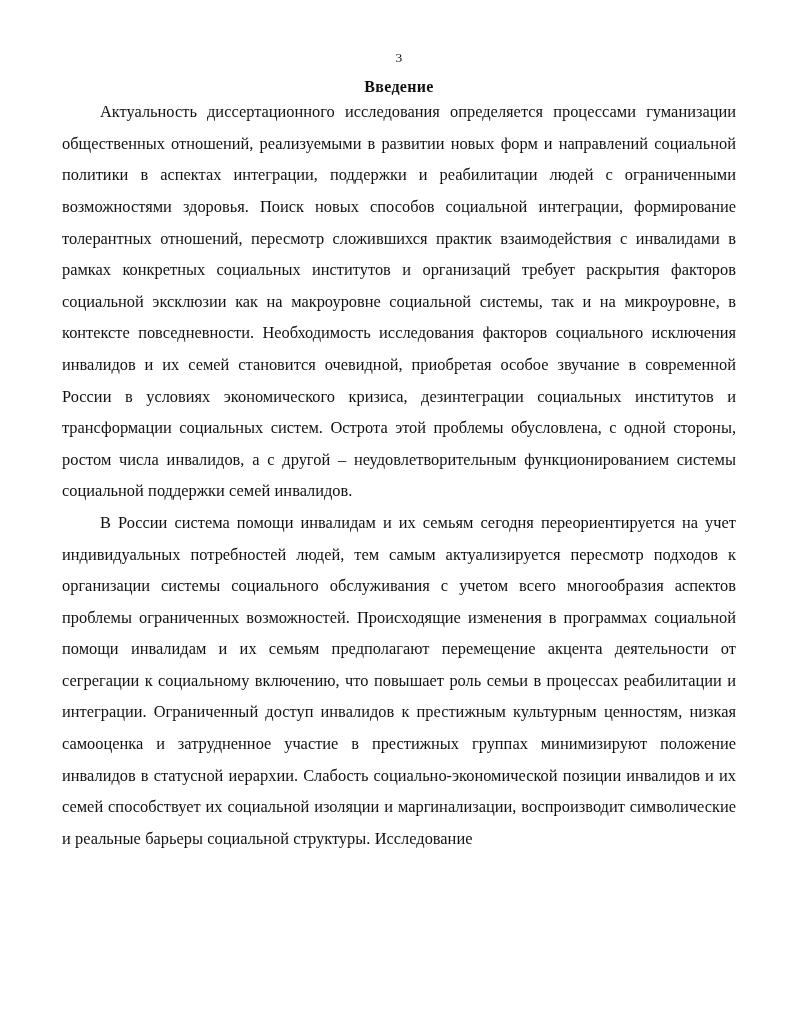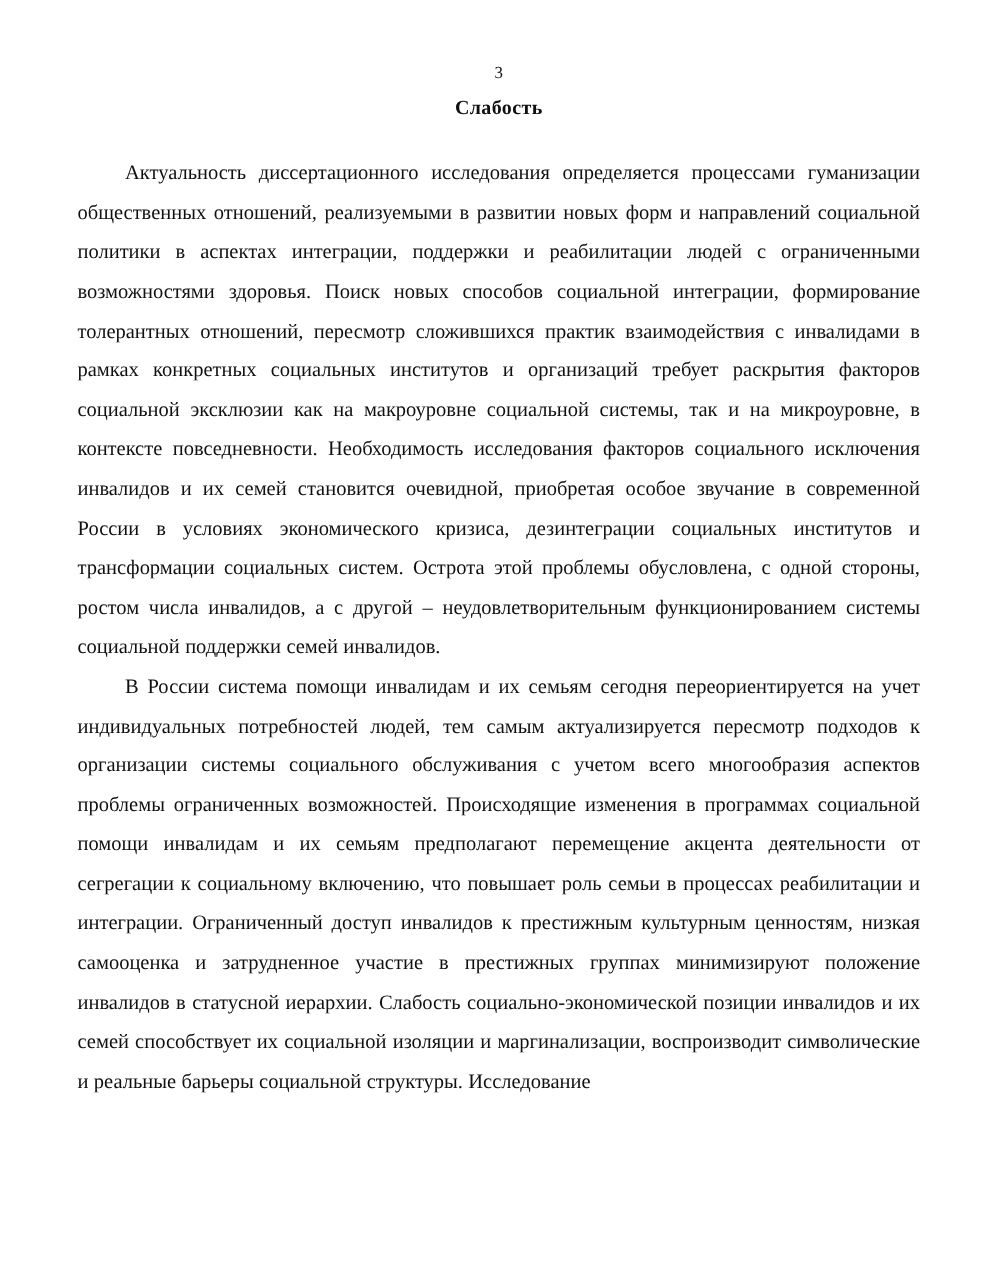--- a/index.html
+++ b/index.html
@@ -29,21 +29,20 @@
     letter-spacing: 0.2px;
   }
   .doc-title {
     text-align: center;
     font-size: 16px;
     font-weight: bold;
     margin: 12px 0 0 0;
     letter-spacing: 0.3px;
   }
   .body-text {
-    margin-top: 26px;
   }
   .para {
     margin: 0 0 0 0;
     text-align: justify;
     text-justify: inter-word;
     font-size: 16.4px;
     line-height: 31.6px;
     text-indent: 38px;
     hyphens: manual;
     word-spacing: 0.2px;
@@ -52,20 +51,20 @@
     margin-top: 0px;
   }
 </style>
 </head>
 <body>
 
 <div class="page">
 
   <div class="page-number">3</div>
 
-  <h1 class="doc-title">Слабость</h1>
+  <h1 class="doc-title">Введение</h1>
 
   <div class="body-text">
     <p class="para">Актуальность диссертационного исследования определяется процессами гуманизации общественных отношений, реализуемыми в развитии новых форм и направлений социальной политики в аспектах интеграции, поддержки и реабилитации людей с ограниченными возможностями здоровья. Поиск новых способов социальной интеграции, формирование толерантных отношений, пересмотр сложившихся практик взаимодействия с инвалидами в рамках конкретных социальных институтов и организаций требует раскрытия факторов социальной эксклюзии как на макроуровне социальной системы, так и на микроуровне, в контексте повседневности. Необходимость исследования факторов социального исключения инвалидов и их семей становится очевидной, приобретая особое звучание в современной России в условиях экономического кризиса, дезинтеграции социальных институтов и трансформации социальных систем. Острота этой проблемы обусловлена, с одной стороны, ростом числа инвалидов, а с другой –  неудовлетворительным функционированием системы социальной поддержки семей инвалидов.</p>
     <p class="para">В России система помощи инвалидам и их семьям сегодня переориентируется на учет индивидуальных потребностей людей, тем самым актуализируется пересмотр подходов к организации системы социального обслуживания с учетом всего многообразия аспектов проблемы ограниченных возможностей. Происходящие изменения в программах социальной помощи инвалидам и их семьям предполагают перемещение акцента деятельности от сегрегации к социальному включению, что повышает роль семьи в процессах реабилитации и интеграции. Ограниченный доступ инвалидов к престижным культурным ценностям, низкая самооценка и затрудненное участие в престижных группах минимизируют положение инвалидов в статусной иерархии. Слабость социально-экономической позиции инвалидов и их семей способствует их социальной изоляции и маргинализации, воспроизводит символические и реальные барьеры социальной структуры. Исследование</p>
   </div>
 
 </div>
 
 </body></html>

